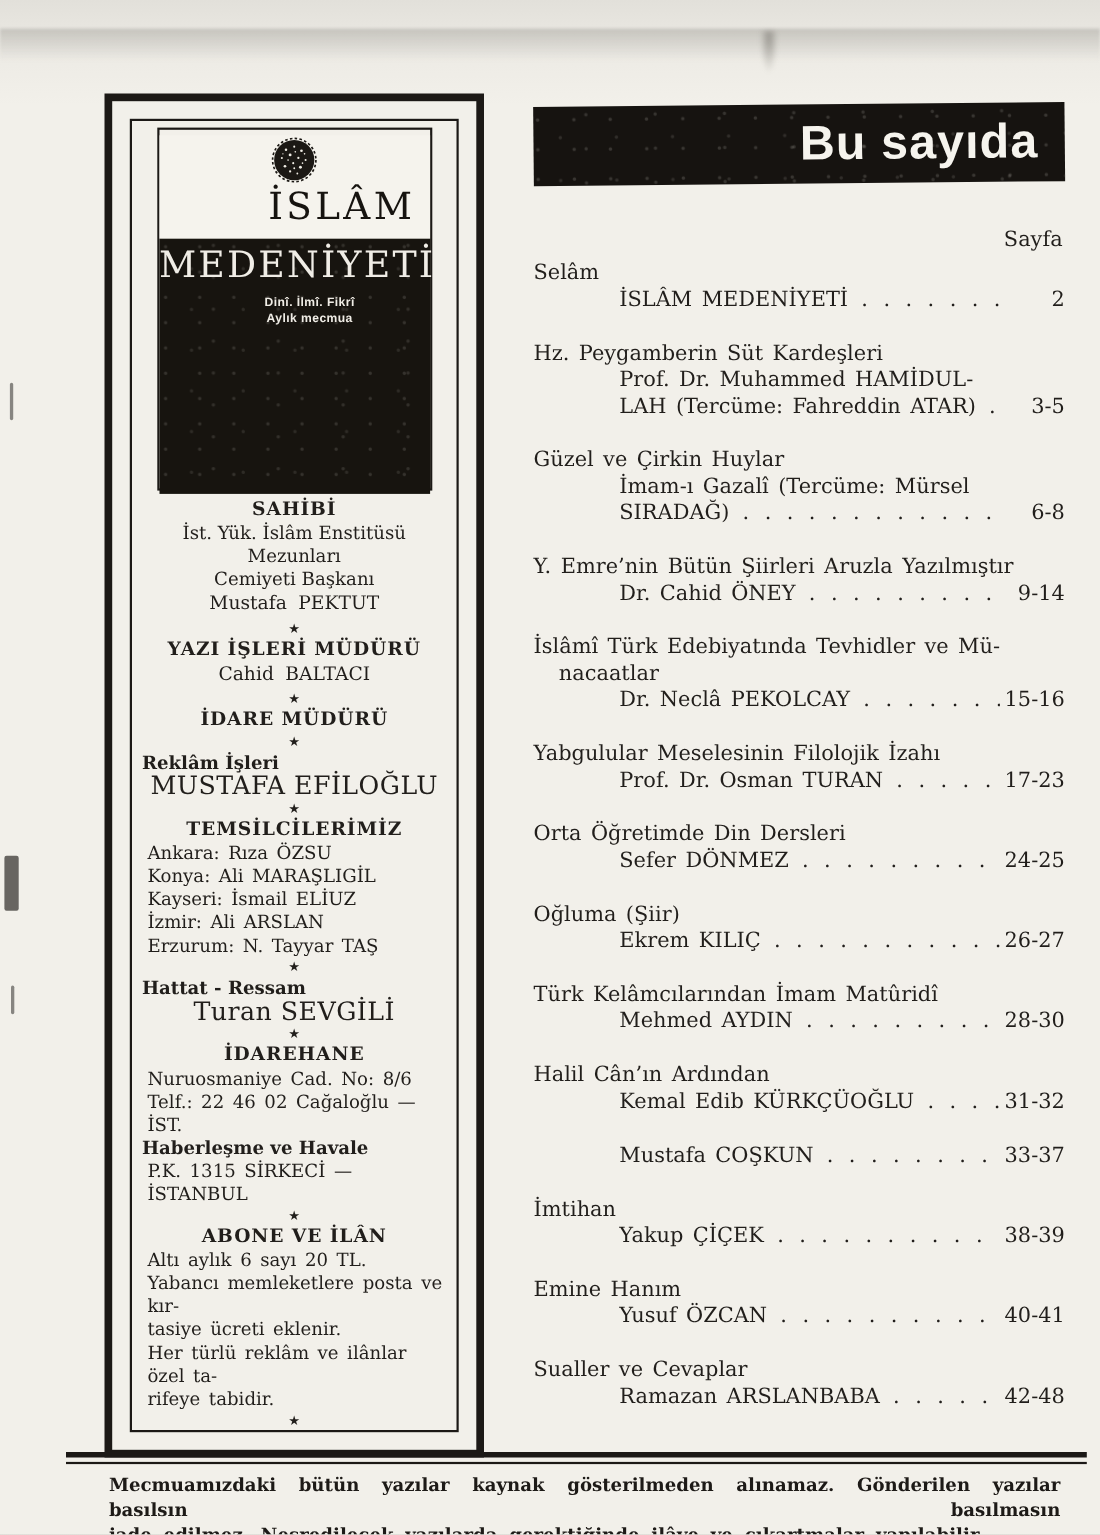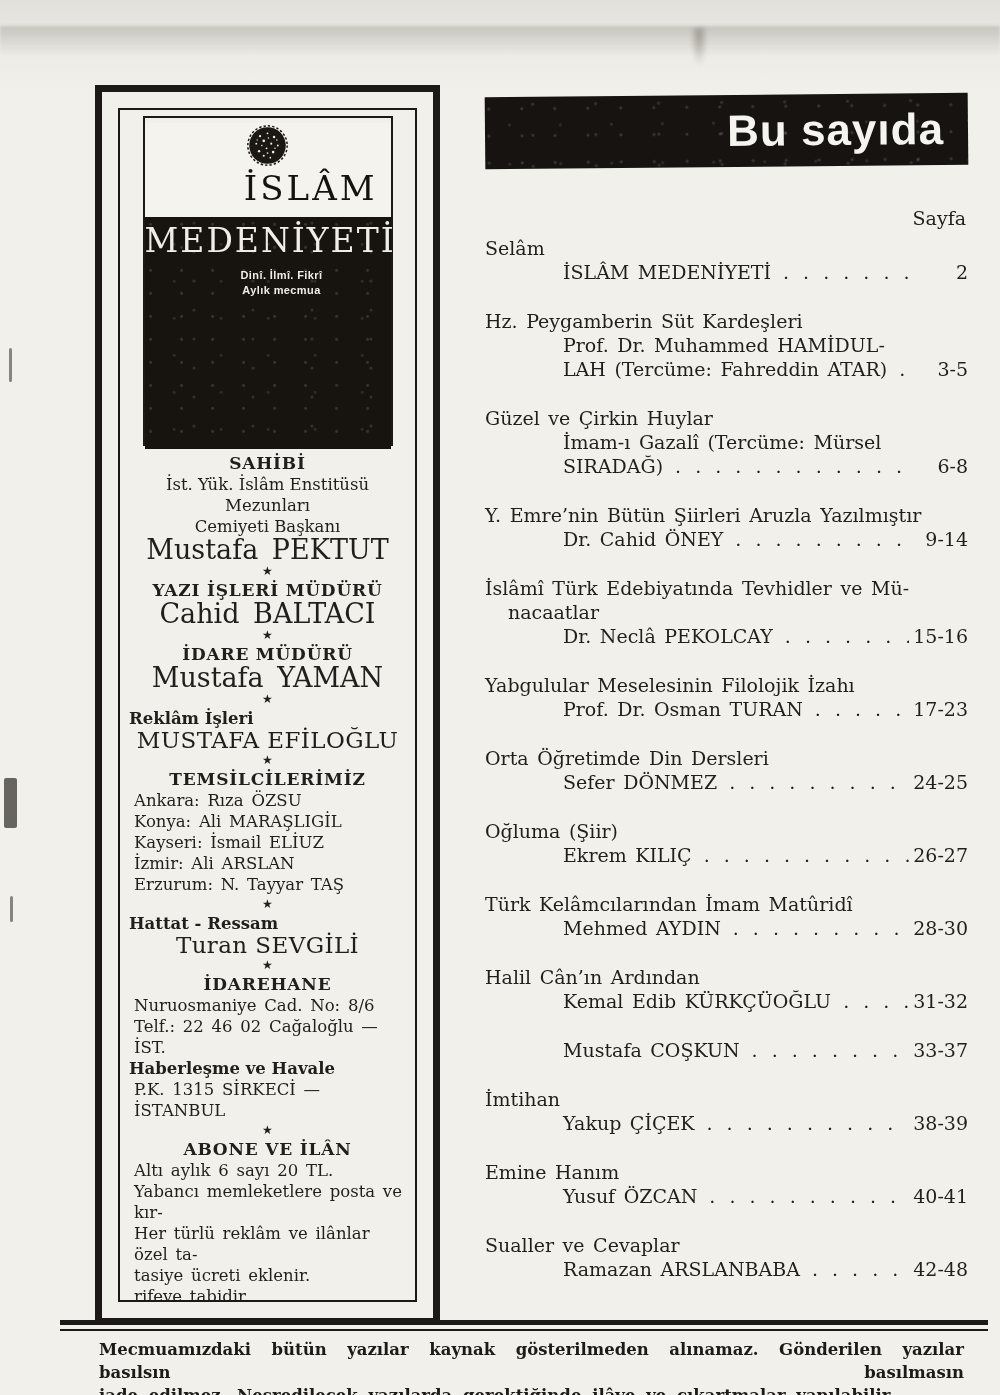--- a/index.html
+++ b/index.html
@@ -57,21 +57,21 @@
   .cover-sub { font-family:"Liberation Sans","DejaVu Sans",sans-serif; font-weight:700; font-size:11px; letter-spacing:.4px; transform:translateX(14px); }
   .cover-sub.s1 { margin-top:7px; }
   .cover-sub.s2 { margin-top:3px; }
 
   
   .lc { font-size:16.5px; }
   .lc-h  { font-weight:700; text-align:center; line-height:21px; letter-spacing:.8px; font-size:17px; }
   .lc-h2 { font-weight:700; line-height:21px; font-size:16.5px; }
   .lc-c  { text-align:center; line-height:21px; }
   .lc-c2 { text-align:center; line-height:22px; font-size:23px; letter-spacing:.4px; }
-  .lc-n  { text-align:center; line-height:25px; font-size:27px; word-spacing:5px; }
+  .lc-n  { text-align:center; line-height:25px; font-size:17px; word-spacing:5px; }
   .lc-l  { text-align:left; line-height:21px; padding-left:5px; word-spacing:2.5px; }
   .lc-star { text-align:center; line-height:18px; font-size:12px; }
   .lc-gap { height:11px; }
 
   
   .toc { position:absolute; left:453px; top:95px; width:483px;margin-left:32px; }
   .banner {
     height:72px; box-sizing:border-box;
     background-color:#161310;
     background-image:
@@ -157,21 +157,20 @@
       <div class="lc">
           <div class="lc-h">SAHİBİ</div>
           <div class="lc-c">İst. Yük. İslâm Enstitüsü Mezunları</div>
           <div class="lc-c">Cemiyeti Başkanı</div>
           <div class="lc-n">Mustafa PEKTUT</div>
           <div class="lc-star">★</div>
           <div class="lc-h">YAZI İŞLERİ MÜDÜRÜ</div>
           <div class="lc-n">Cahid BALTACI</div>
           <div class="lc-star">★</div>
           <div class="lc-h">İDARE MÜDÜRÜ</div>
-          <div class="lc-n">Mustafa YAMAN</div>
           <div class="lc-star">★</div>
           <div class="lc-h2">Reklâm İşleri</div>
           <div class="lc-c2">MUSTAFA EFİLOĞLU</div>
           <div class="lc-star">★</div>
           <div class="lc-h">TEMSİLCİLERİMİZ</div>
           <div class="lc-l">Ankara: Rıza ÖZSU</div>
           <div class="lc-l">Konya: Ali MARAŞLIGİL</div>
           <div class="lc-l">Kayseri: İsmail ELİUZ</div>
           <div class="lc-l">İzmir: Ali ARSLAN</div>
           <div class="lc-l">Erzurum: N. Tayyar TAŞ</div>
@@ -181,22 +180,22 @@
           <div class="lc-star">★</div>
           <div class="lc-h">İDAREHANE</div>
           <div class="lc-l">Nuruosmaniye Cad. No: 8/6</div>
           <div class="lc-l">Telf.: 22 46 02 Cağaloğlu — İST.</div>
           <div class="lc-h2">Haberleşme ve Havale</div>
           <div class="lc-l">P.K. 1315 SİRKECİ — İSTANBUL</div>
           <div class="lc-star">★</div>
           <div class="lc-h">ABONE VE İLÂN</div>
           <div class="lc-l">Altı aylık 6 sayı 20 TL.</div>
           <div class="lc-l">Yabancı memleketlere posta ve kır-</div>
+          <div class="lc-l">tasiye ücreti eklenir.</div>
           <div class="lc-l">Her türlü reklâm ve ilânlar özel ta-</div>
-          <div class="lc-l">tasiye ücreti eklenir.</div>
           <div class="lc-l">rifeye tabidir.</div>
           <div class="lc-star">★</div>
           <div class="lc-c">Yıl: 3 — Sayı: 34</div>
           <div class="lc-c">Tarih: 1/8/1973</div>
           <div class="lc-gap"></div>
         </div>
     </div>
   </div>
 
   <div class="toc">

